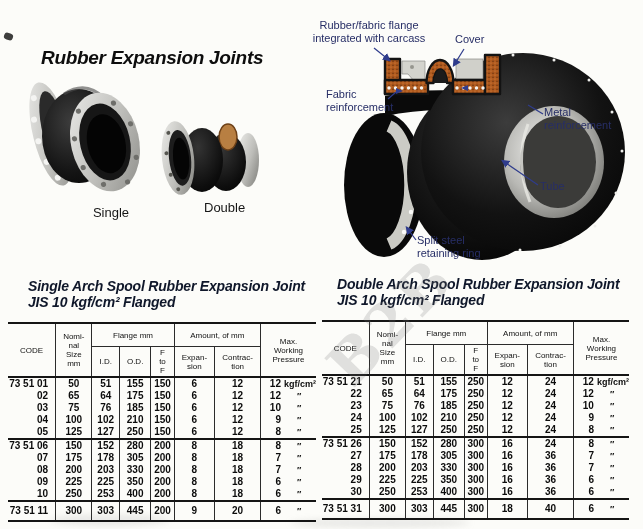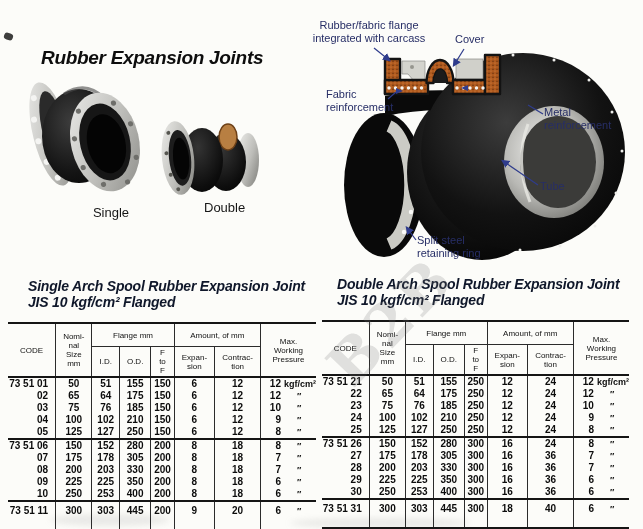--- a/index.html
+++ b/index.html
@@ -66,21 +66,21 @@
   table.spec th.col1,table.spec td.col1{border-left:none;}
   table.spec tr.r1 th{height:20px;}
   table.spec tr.r2 th{height:23px;}
   table.spec th.th-group{border-bottom:1px solid #2b2b2b;text-align:center;}
   table.spec td{
     font:700 10px/12px "Liberation Sans",sans-serif;color:#0c0c0c;
     border-left:1px solid #2b2b2b;text-align:center;
     height:12px;padding:0;white-space:pre;
   }
   table.spec td.code{text-align:right;padding-right:7px;}
-  table.spec tbody.grp:last-child td{padding-top:3px;padding-bottom:12px;}
+  table.spec tbody.grp:last-child td{padding-top:3px;padding-bottom:3px;}
   table.spec td.press{text-align:left;padding-left:5px;white-space:nowrap;}
   .pnum{display:inline-block;width:15px;text-align:right;}
   .punit{display:inline-block;margin-left:3px;font-size:9px;font-weight:700;}
   .punit.ditto{margin-left:16px;font-size:9px;}
 </style>
 </head>
 <body>
 
 <div class="page">
 

